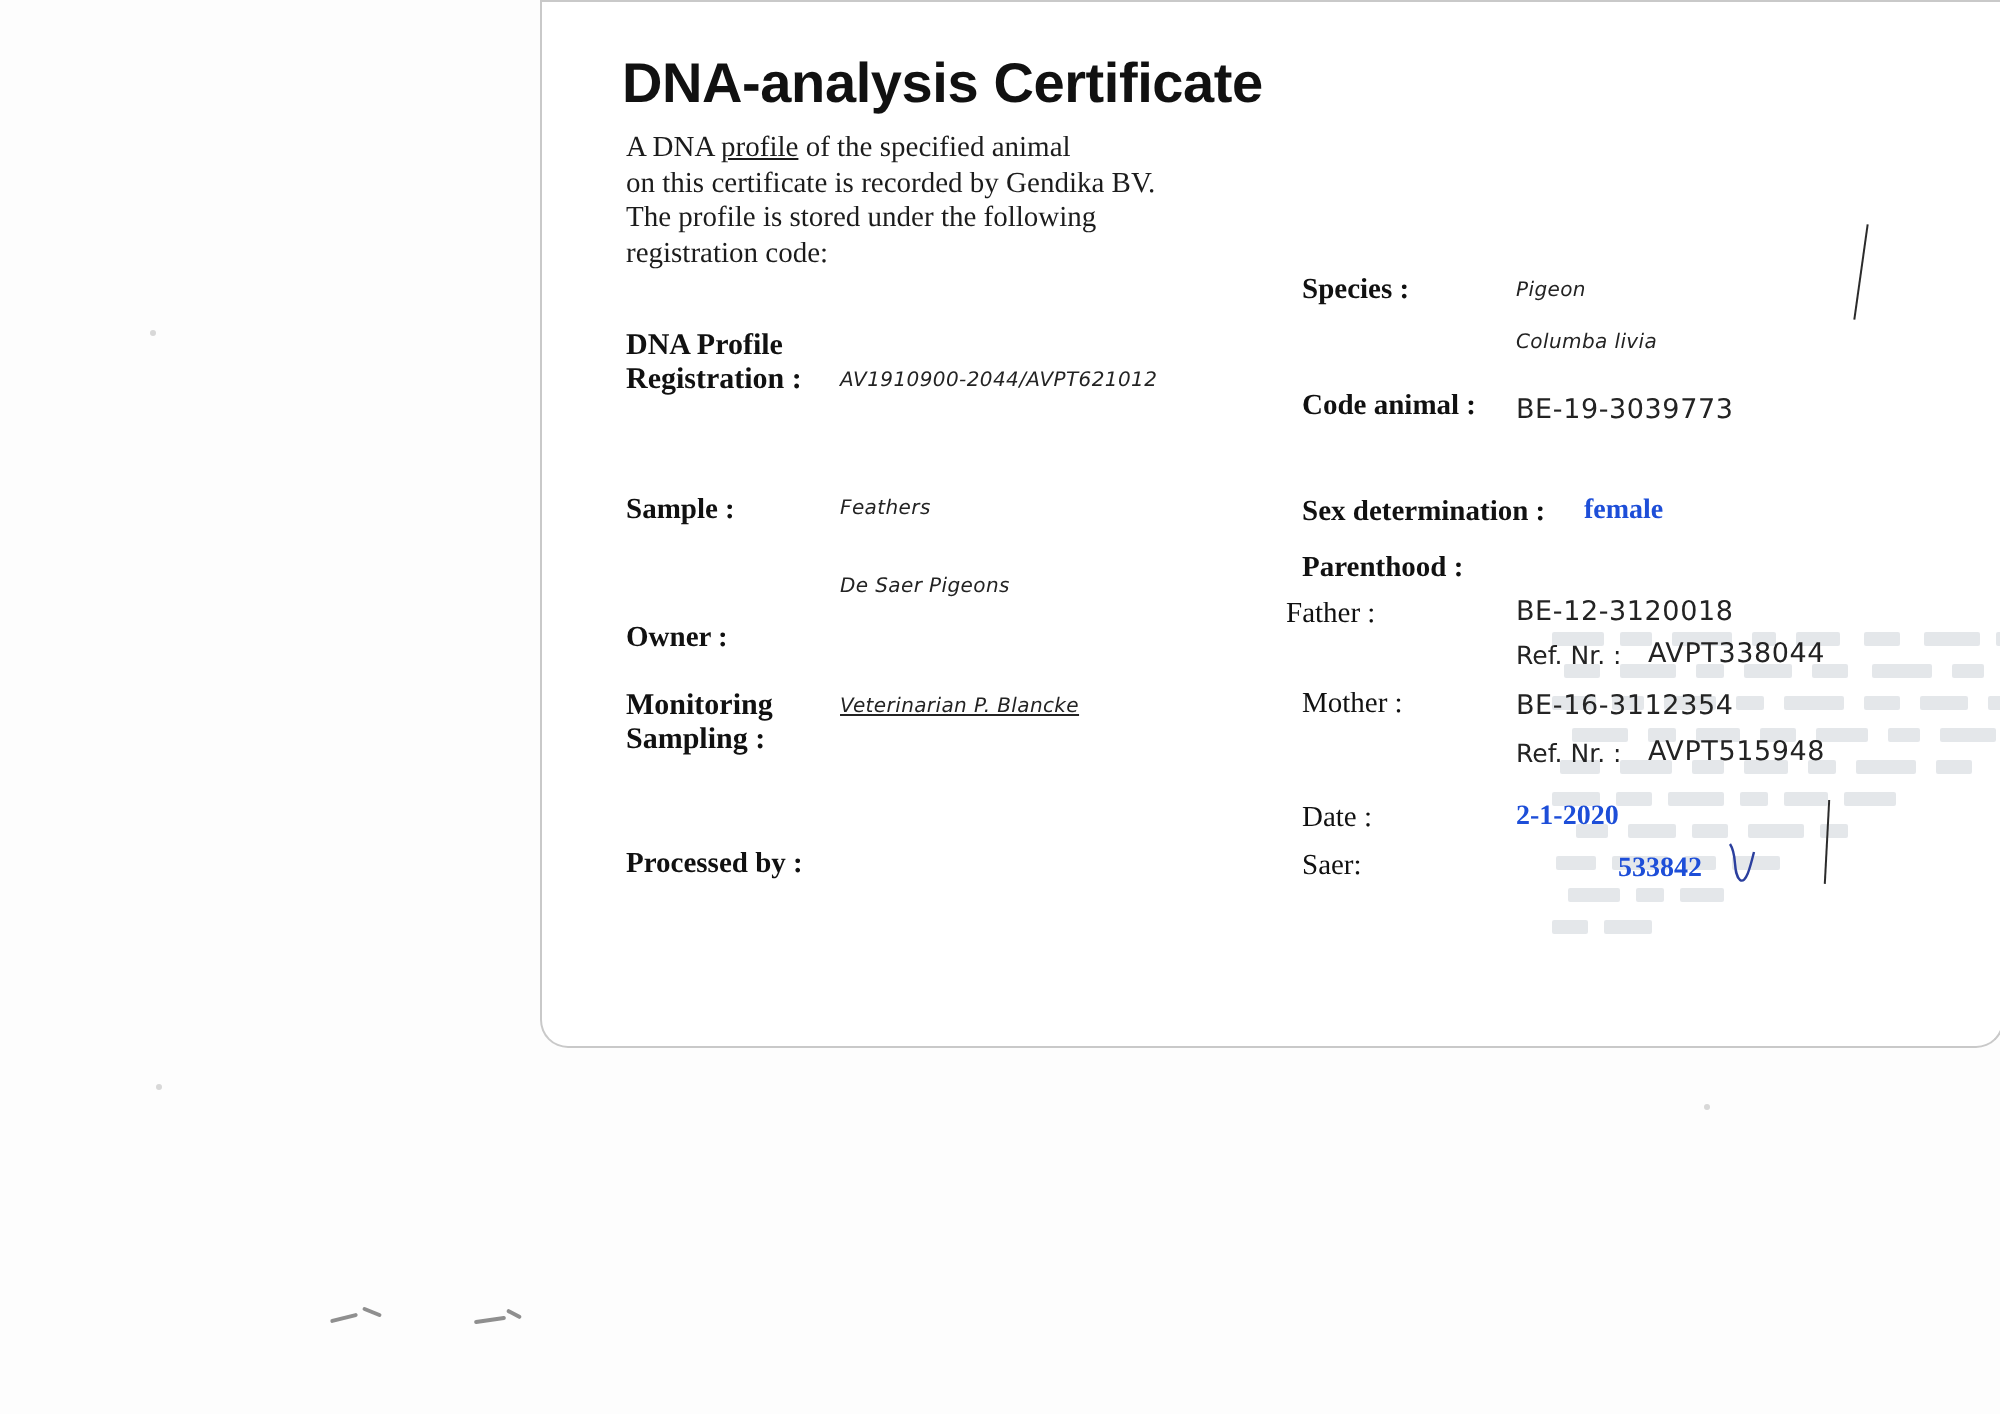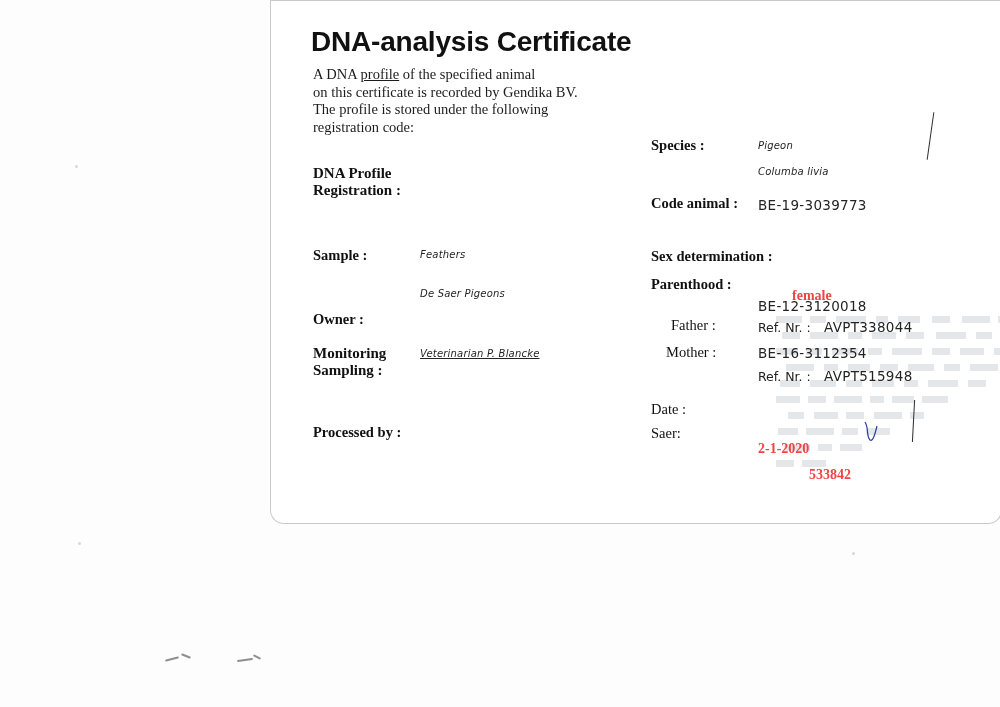--- a/index.html
+++ b/index.html
@@ -108,22 +108,21 @@
   .val-mono {
     font-family: "DejaVu Sans", sans-serif;
     font-size: 13.5px;
     letter-spacing: 0.3px;
     color: #232323;
   }
   .val-bold {
     font-family: "Liberation Serif", serif;
     font-weight: bold;
     font-size: 14px;
-    color: #ef4444;
-    margin-top: 40px;
+    color: #1d4ed8;
   }
   .val-small {
     font-family: "DejaVu Sans", sans-serif;
     font-size: 12.5px;
     color: #232323;
   }
 
   
   #watermark {
     position: absolute;
@@ -267,20 +266,21 @@
       <div class="wm-cell" style="left:64px; top:134px; width:22px; height:7px;"></div>
 
       <div class="wm-cell" style="left:0px;  top:150px; width:18px; height:7px;"></div>
       <div class="wm-cell" style="left:26px; top:150px; width:24px; height:7px;"></div>
     </div>
 
     <div class="lbl-reg" style="left:42px; top:165px;">
       <span>DNA Profile</span><br>
       <span>Registration :</span>
     </div>
+    <div class="val val-hand" style="left:149px; top:185px;">AV1910900-2044/AVPT621012</div>
 
     <div class="lbl" style="left:42px; top:247px;">Sample :</div>
     <div class="val val-hand" style="left:149px; top:249px;">Feathers</div>
 
     <div class="lbl" style="left:42px; top:286px;margin-top:25px;">Owner :</div>
     <div class="val val-hand" style="left:149px; top:288px;">De Saer Pigeons</div>
 
     <div class="lbl-reg" style="left:42px; top:345px;">
       <span>Monitoring</span><br>
       <span>Sampling :</span>
@@ -298,26 +298,26 @@
     <div class="val val-hand" style="left:487px; top:166px;">Columba livia</div>
 
     <div class="lbl" style="left:380px; top:195px;">Code animal :</div>
     <div class="val val-mono" style="left:487px; top:197px;">BE-19-3039773</div>
 
     <div class="lbl" style="left:380px; top:248px;">Sex determination :</div>
     <div class="val-bold" style="position:absolute; left:521px; top:248px;">female</div>
 
     <div class="lbl" style="left:380px; top:276px;">Parenthood :</div>
 
-    <div class="lbl" style="left:400px; top:299px; font-weight:normal;margin-top:18px;">Father :</div>
+    <div class="lbl" style="left:372px; top:299px; font-weight:normal;">Father :</div>
     <div class="val val-mono" style="left:487px; top:298px;">BE-12-3120018</div>
     <div class="val val-small" style="left:487px; top:320px;">Ref. Nr. :</div>
     <div class="val val-mono" style="left:553px; top:319px;">AVPT338044</div>
 
-    <div class="lbl" style="left:380px; top:344px; font-weight:normal;margin-left:15px;">Mother :</div>
+    <div class="lbl" style="left:380px; top:344px; font-weight:normal;">Mother :</div>
     <div class="val val-mono" style="left:487px; top:345px;">BE-16-3112354</div>
     <div class="val val-small" style="left:487px; top:369px;">Ref. Nr. :</div>
     <div class="val val-mono" style="left:553px; top:368px;">AVPT515948</div>
 
     <div class="lbl" style="left:380px; top:401px; font-weight:normal;">Date :</div>
     <div class="val-bold" style="position:absolute; left:487px; top:401px;">2-1-2020</div>
 
     <div class="lbl" style="left:380px; top:425px; font-weight:normal;">Saer:</div>
     <div class="val-bold" style="position:absolute; left:538px; top:427px;">533842</div>
 

